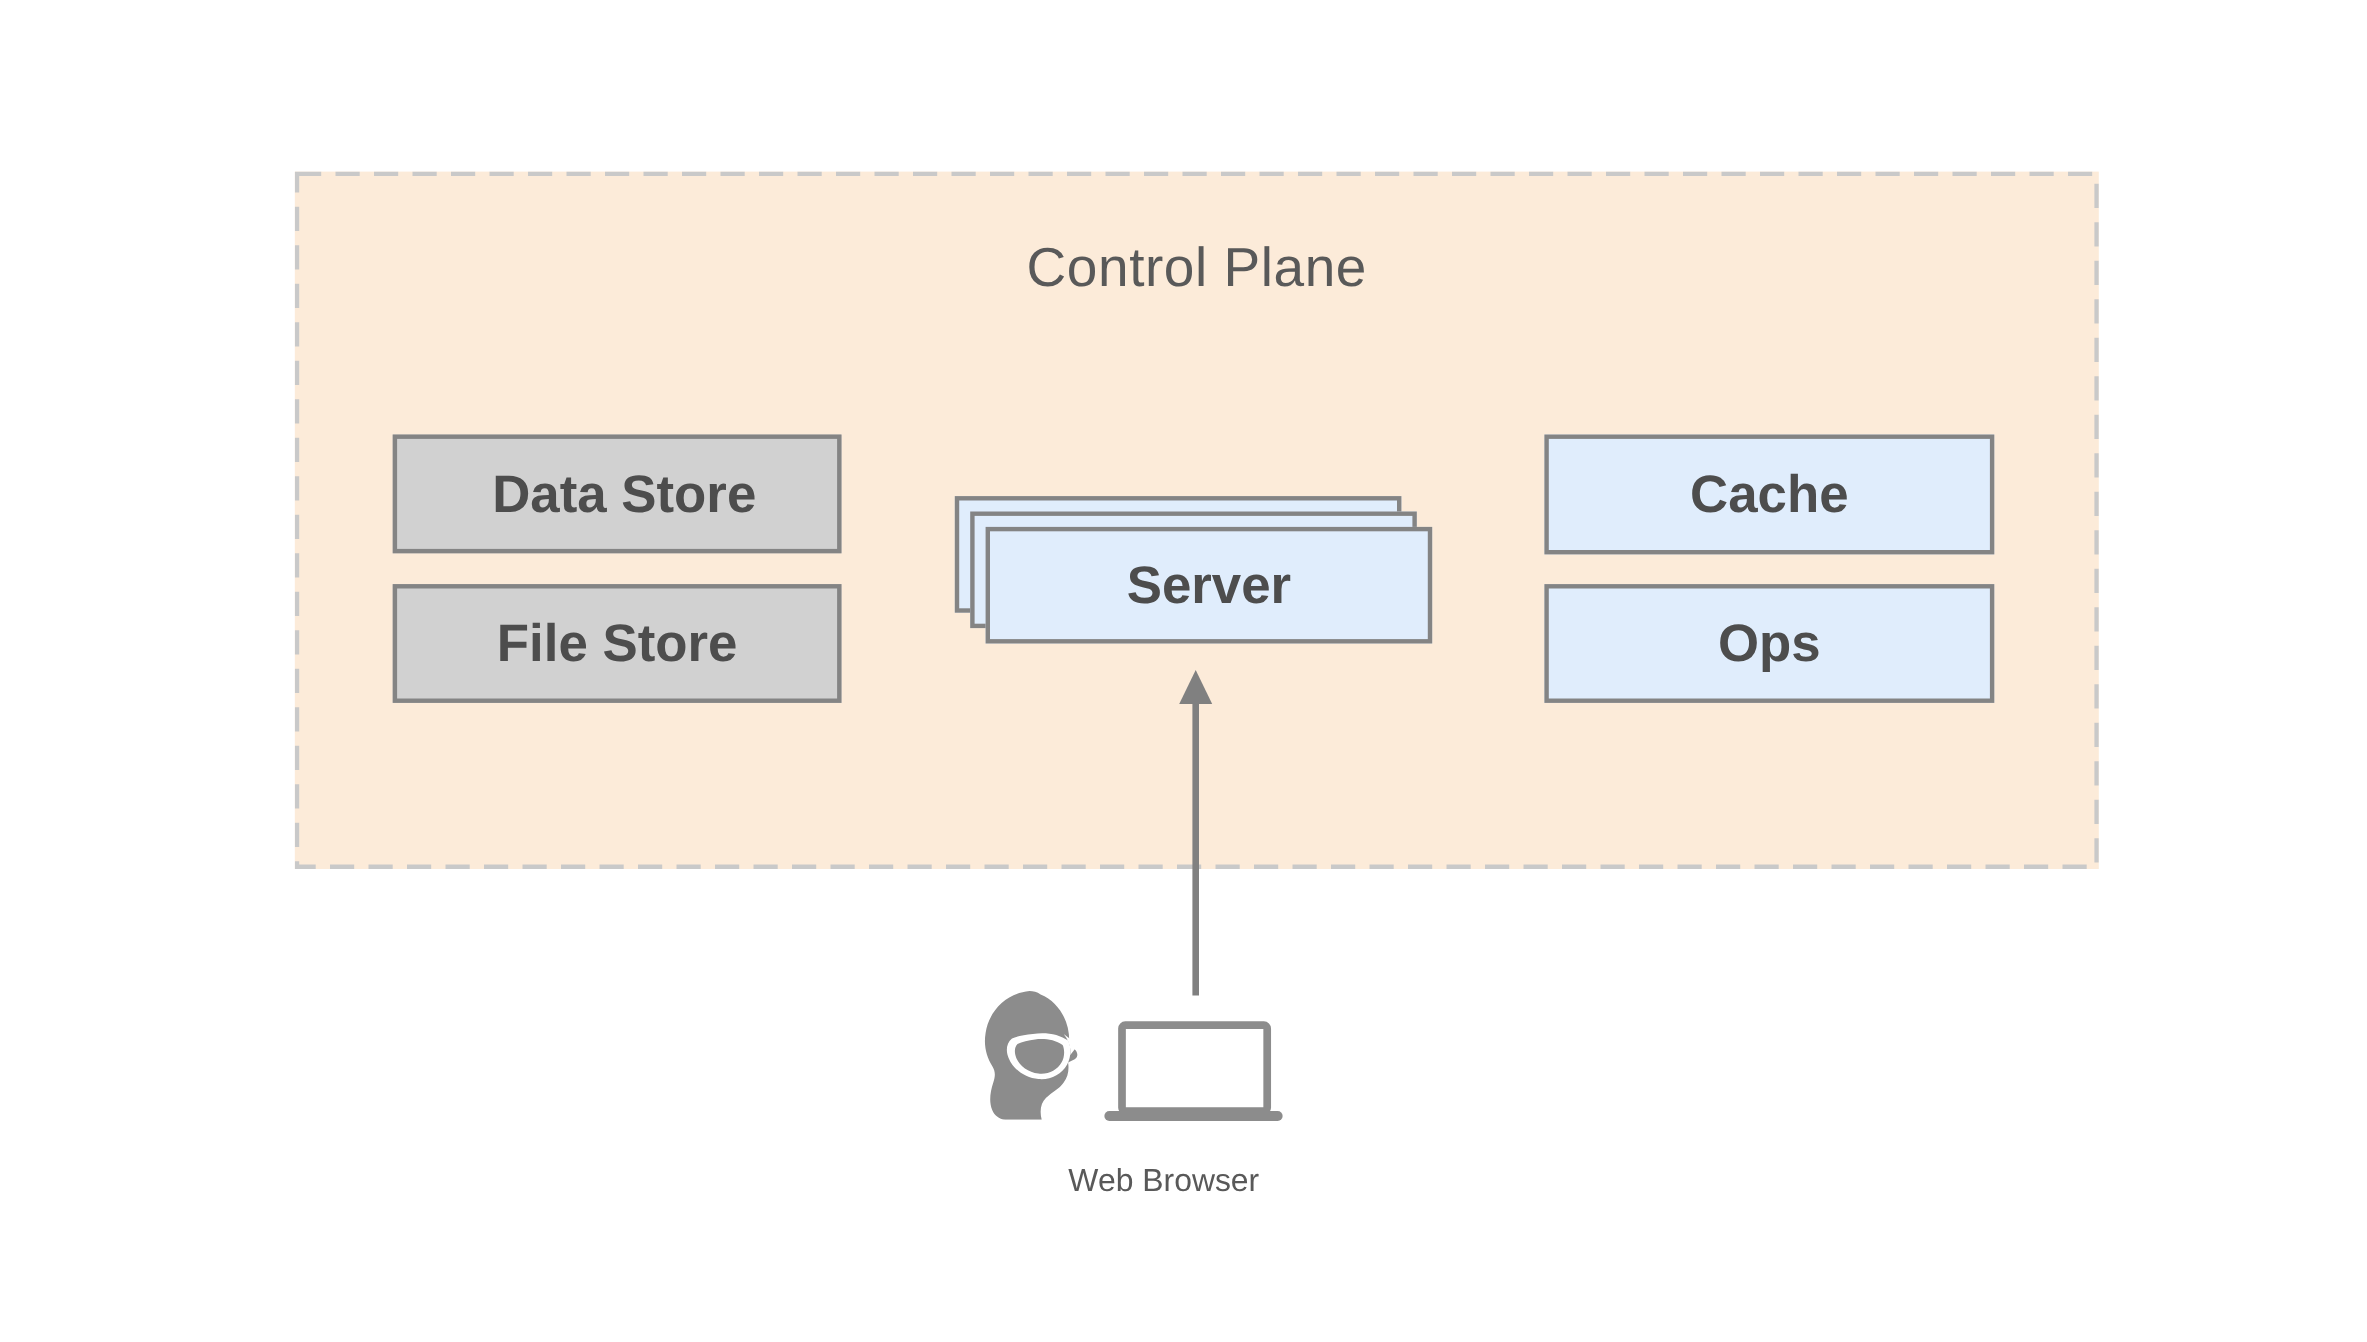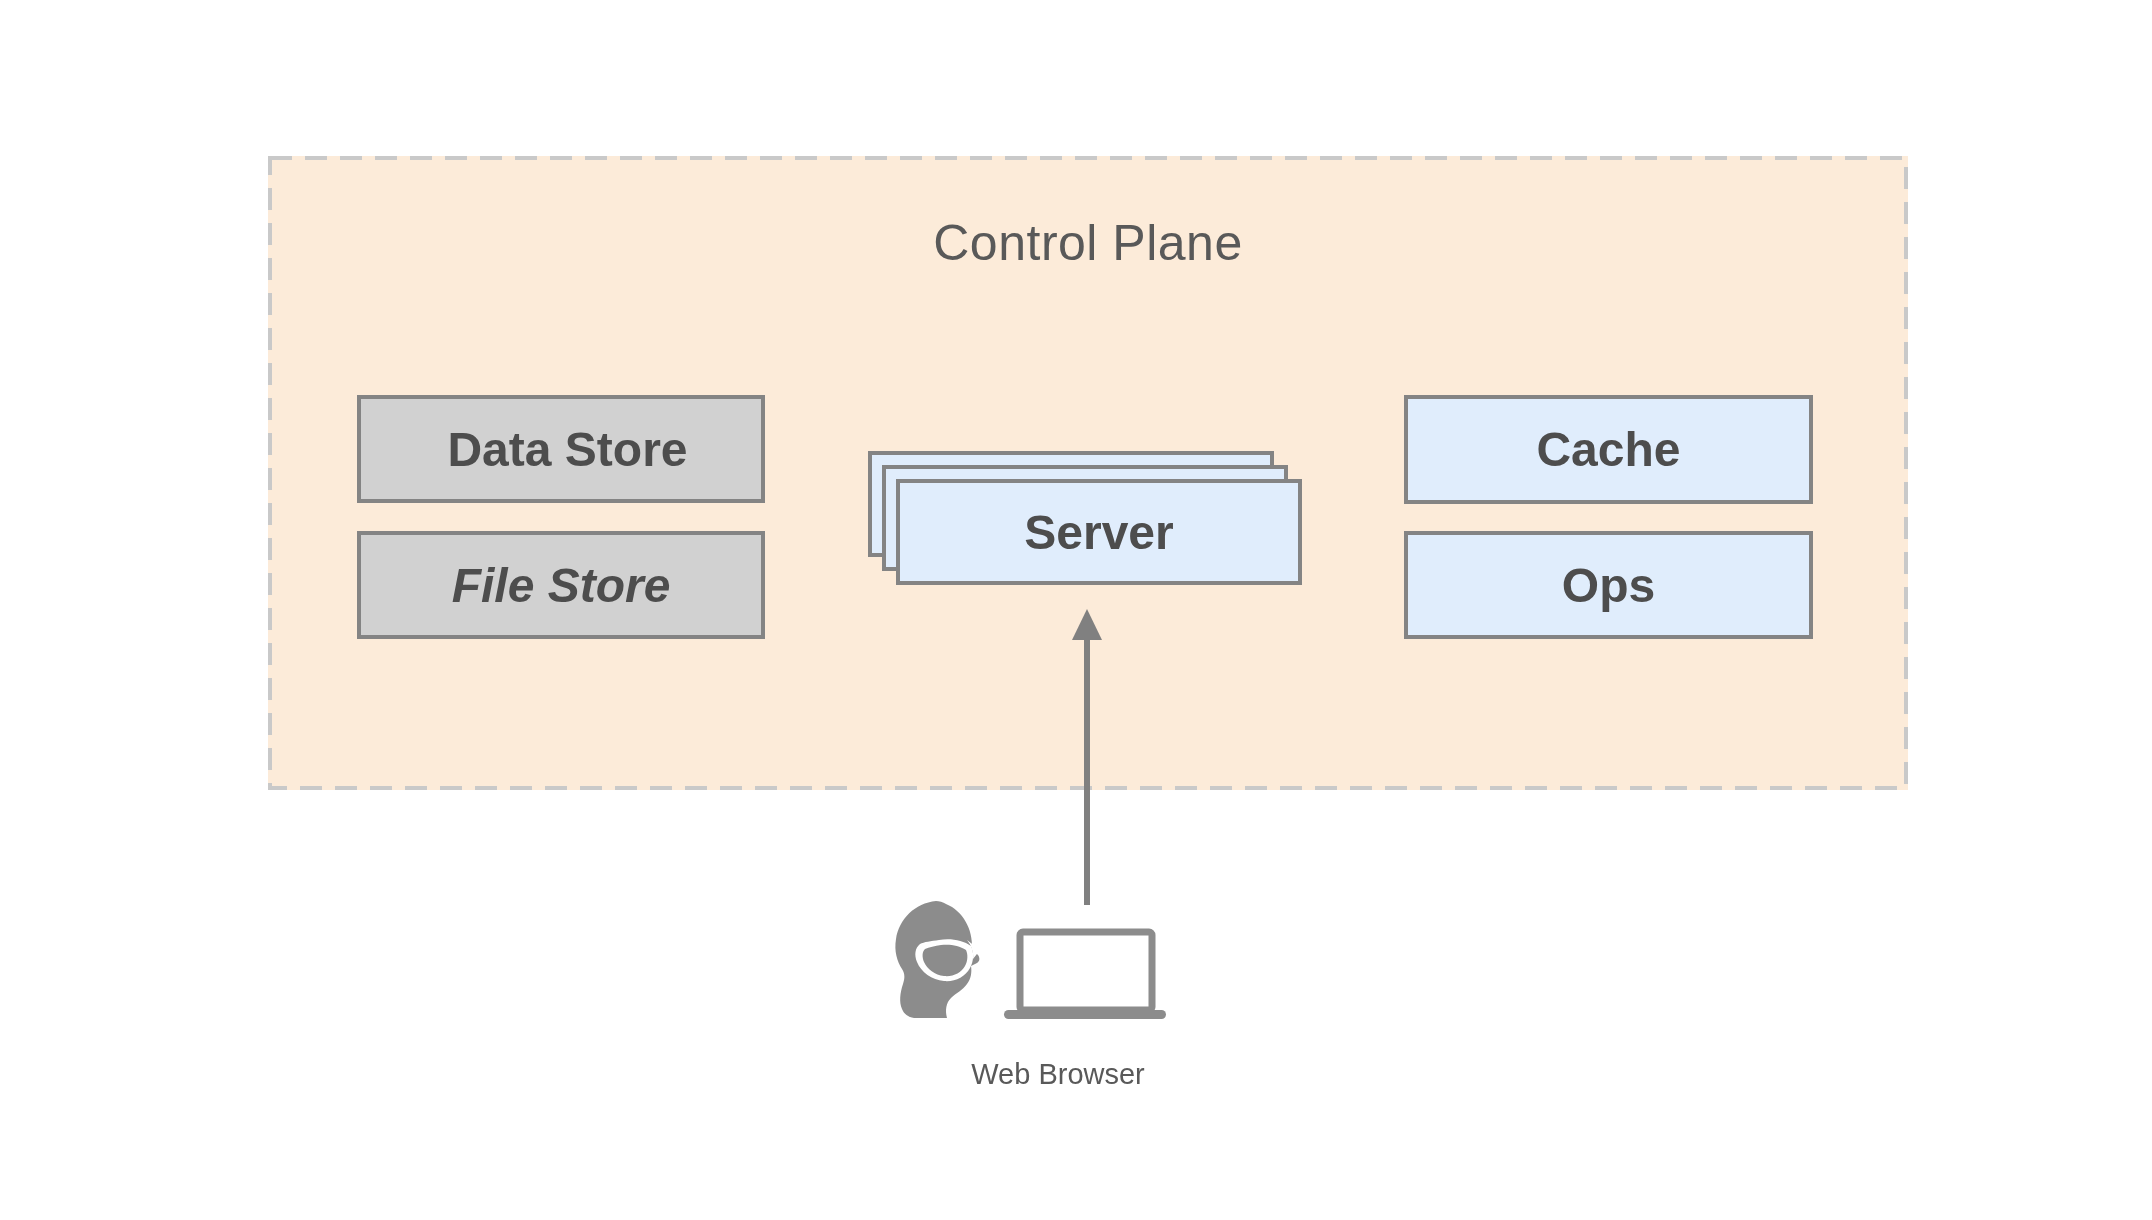--- a/index.html
+++ b/index.html
@@ -57,21 +57,21 @@
     justify-content: center;
     border: 4px solid var(--node-border);
     font-size: 48px;
     font-weight: 700;
     color: var(--node-text);
   }
   .node.gray { background: var(--node-gray-fill); }
   .node.blue { background: var(--node-blue-fill); }
 
   .node-data-store { left: 357px; top: 395px; width: 408px; height: 108px; padding-left: 13px; }
-  .node-file-store { left: 357px; top: 531px; width: 408px; height: 108px; font-style: italic; }
+  .node-file-store { left: 357px; top: 531px; width: 408px; height: 108px; }
   .node-cache      { left: 1404px; top: 395px; width: 409px; height: 109px; }
   .node-ops        { left: 1404px; top: 531px; width: 409px; height: 108px; }
 
   
   .server-stack { position: absolute; left: 868px; top: 451px; width: 362px; height: 134px; }
   .server-layer {
     position: absolute;
     width: 406px; height: 106px;
     background: var(--node-blue-fill);
     border: 4px solid var(--node-border);

